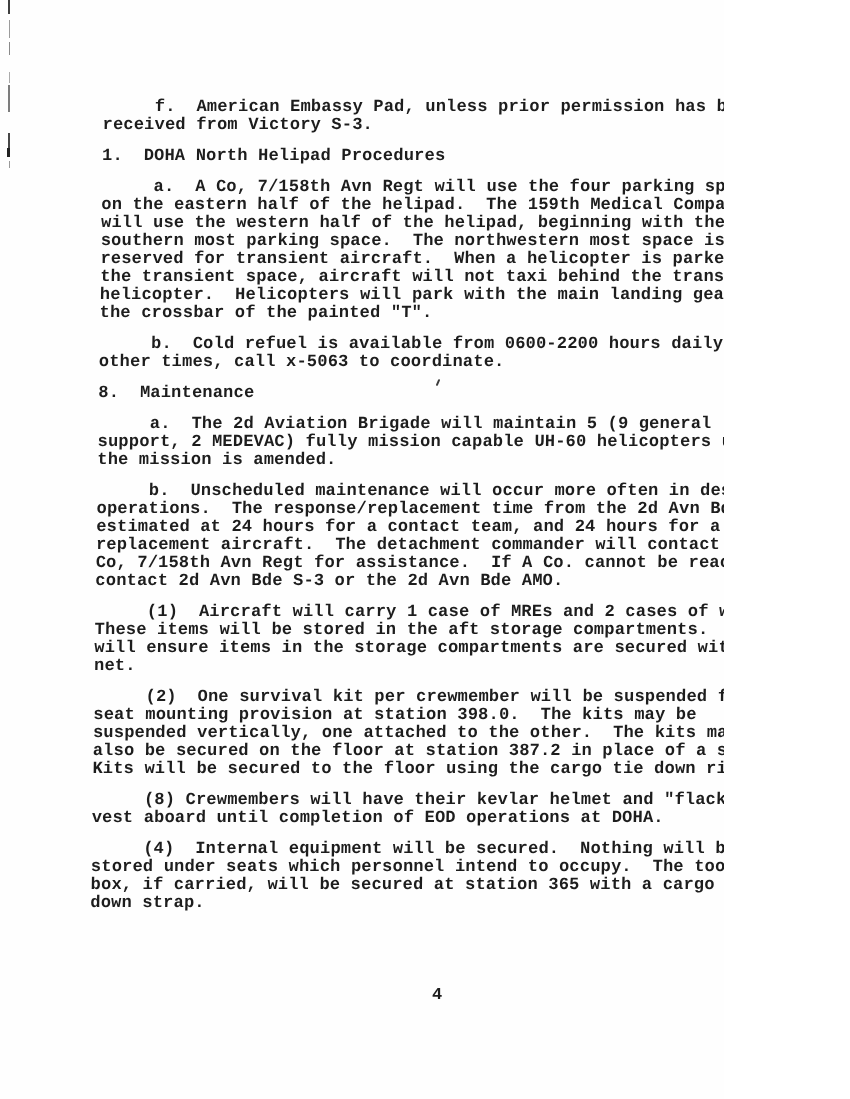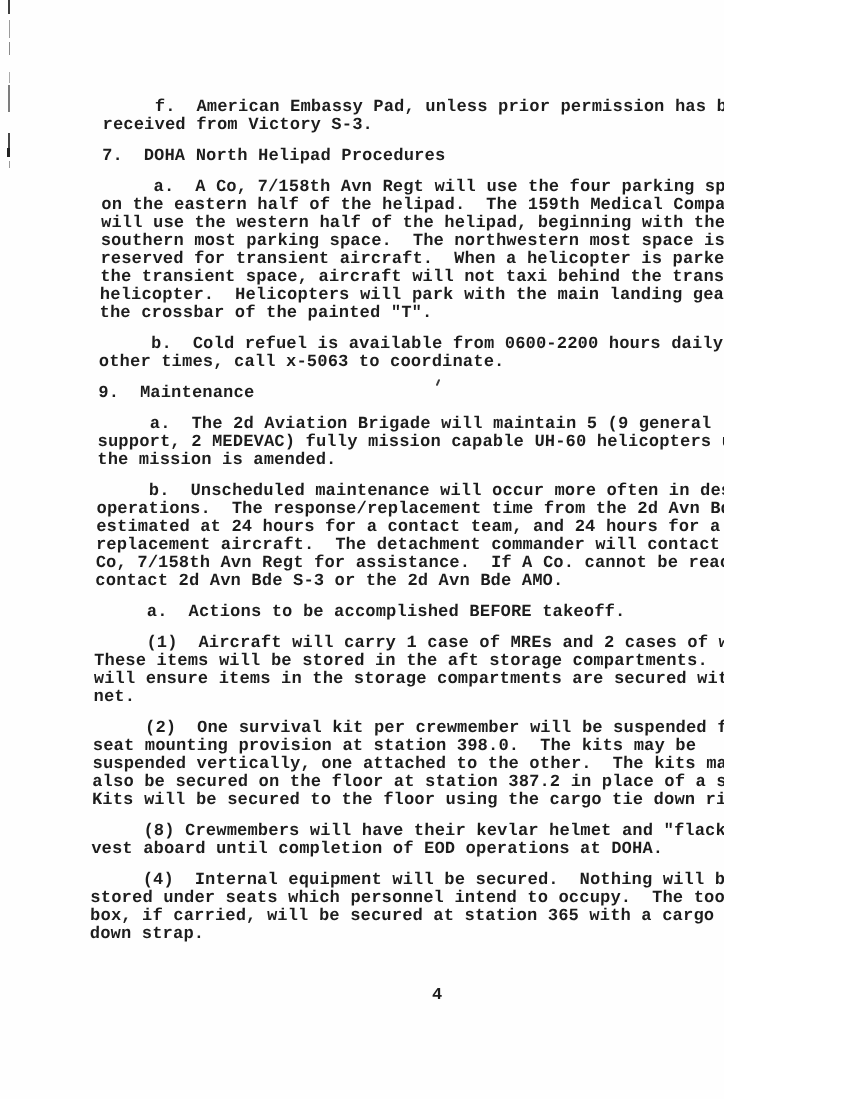--- a/index.html
+++ b/index.html
@@ -73,42 +73,41 @@
   <div class="edge-seg seg-c"></div>
   <div class="edge-seg seg-d"></div>
   <div class="edge-seg seg-e"></div>
   <div class="edge-seg seg-f"></div>
   <div class="edge-seg seg-g"></div>
   <div class="edge-seg seg-h"></div>
 
   <div class="content">
     <div class="para">     f.  American Embassy Pad, unless prior permission has been
 received from Victory S-3.</div>
-    <div class="para">7.  DOHA North Helipad Procedures</div>
+    <div class="para">1.  DOHA North Helipad Procedures</div>
     <div class="para">     a.  A Co, 7/158th Avn Regt will use the four parking spaces
 on the eastern half of the helipad.  The 159th Medical Company
 will use the western half of the helipad, beginning with the
 southern most parking space.  The northwestern most space is
 reserved for transient aircraft.  When a helicopter is parked on
 the transient space, aircraft will not taxi behind the transient
 helicopter.  Helicopters will park with the main landing gear on
 the crossbar of the painted "T".</div>
     <div class="para">     b.  Cold refuel is available from 0600-2200 hours daily.  For
 other times, call x-5063 to coordinate.</div>
-    <div class="para">9.  Maintenance</div>
+    <div class="para">8.  Maintenance</div>
     <div class="para">     a.  The 2d Aviation Brigade will maintain 5 (9 general
 support, 2 MEDEVAC) fully mission capable UH-60 helicopters until
 the mission is amended.</div>
     <div class="para">     b.  Unscheduled maintenance will occur more often in desert
 operations.  The response/replacement time from the 2d Avn Bde is
 estimated at 24 hours for a contact team, and 24 hours for a
 replacement aircraft.  The detachment commander will contact A
 Co, 7/158th Avn Regt for assistance.  If A Co. cannot be reached,
 contact 2d Avn Bde S-3 or the 2d Avn Bde AMO.</div>
-    <div class="para">     a.  Actions to be accomplished BEFORE takeoff.</div>
     <div class="para">     (1)  Aircraft will carry 1 case of MREs and 2 cases of water.
 These items will be stored in the aft storage compartments.  PC
 will ensure items in the storage compartments are secured with a
 net.</div>
     <div class="para">     (2)  One survival kit per crewmember will be suspended from a
 seat mounting provision at station 398.0.  The kits may be
 suspended vertically, one attached to the other.  The kits may
 also be secured on the floor at station 387.2 in place of a seat.
 Kits will be secured to the floor using the cargo tie down rings.</div>
     <div class="para">     (8) Crewmembers will have their kevlar helmet and "flack"

